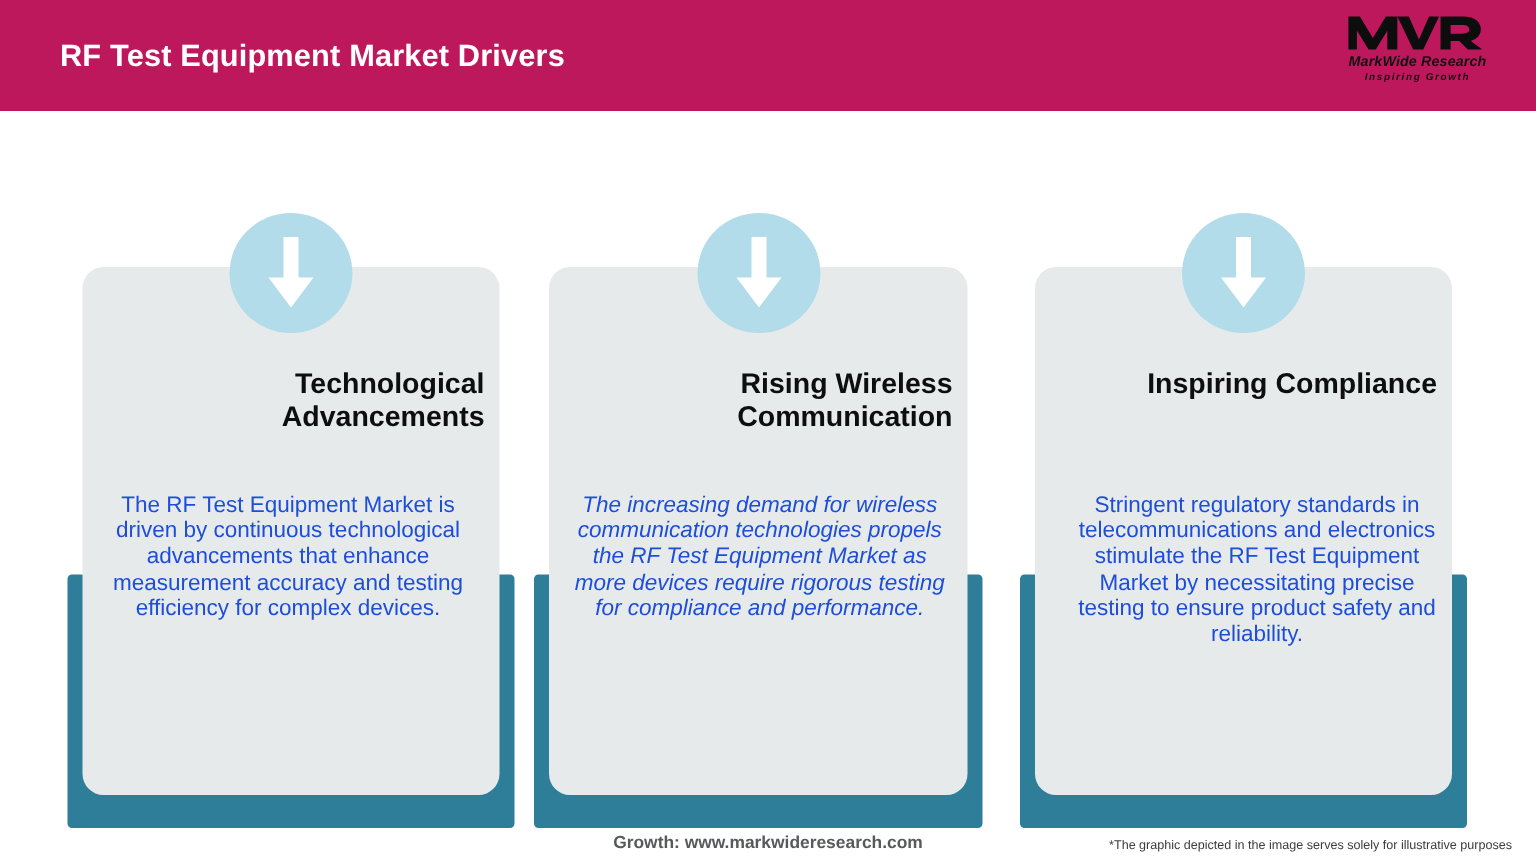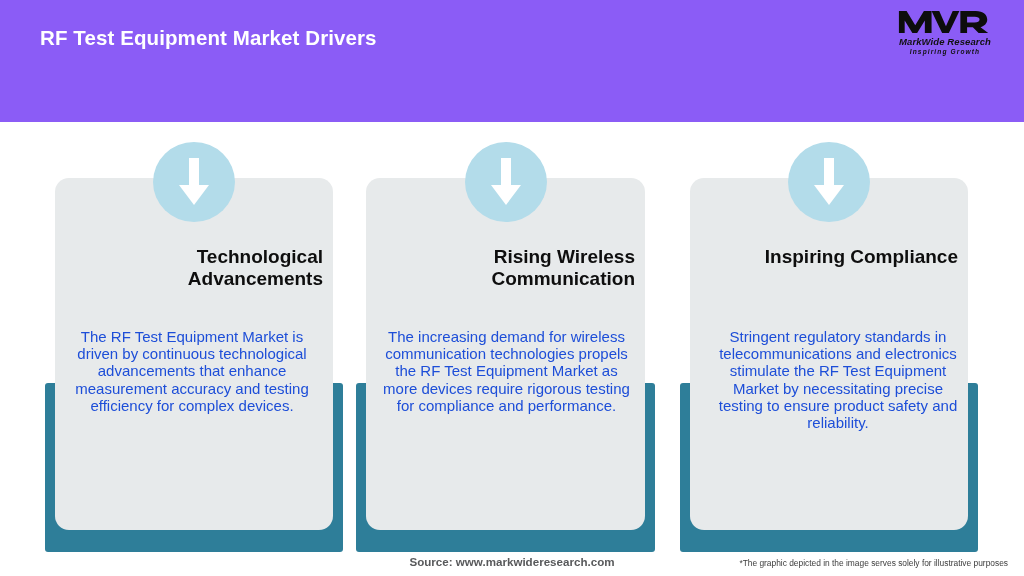--- a/index.html
+++ b/index.html
@@ -15,22 +15,22 @@
     overflow: hidden;
     position: relative;
   }
 
   
   .header {
     position: absolute;
     left: 0;
     top: 0;
     width: 1024px;
-    height: 122px;
-    background: #8b5cf6;
+    height: 74px;
+    background: #be185d;
   }
   .header-title {
     position: absolute;
     left: 40px;
     top: 26px;
     font-size: 20.5px;
     font-weight: bold;
     color: #ffffff;
     letter-spacing: 0.1px;
     white-space: nowrap;
@@ -138,21 +138,21 @@
     width: 34px;
     height: 48px;
   }
 
   
   #card-0 { left: 55px;  width: 278px; }
   #card-1 { left: 366px; width: 279px; }
   #card-2 { left: 690px; width: 278px; }
 
   #card-0 .card-text { padding: 0 12px 0 8px; }
-  #card-1 .card-text { padding: 0 10px 0 12px; }
+  #card-1 .card-text { padding: 0 10px 0 12px; font-style: italic; }
   #card-2 .card-text { padding: 0 6px 0 24px; }
 
   
   .footer-source {
     position: absolute;
     left: 0;
     right: 0;
     top: 555px;
     text-align: center;
     font-size: 11.6px;
@@ -217,14 +217,14 @@
     <div class="icon-circle">
       <svg viewBox="0 0 34 48">
           <path d="M12 0 H22 V27 H32 L17 47 L2 27 H12 Z" fill="#ffffff"></path>
         </svg>
     </div>
     <div class="card-title">Inspiring Compliance</div>
     <div class="card-text">Stringent regulatory standards in telecommunications and electronics stimulate the RF Test Equipment Market by necessitating precise testing to ensure product safety and reliability.</div>
   </div>
 </div>
 
-<div class="footer-source">Source: www.markwideresearch.com</div>
+<div class="footer-source">Growth: www.markwideresearch.com</div>
 <div class="footer-note">*The graphic depicted in the image serves solely for illustrative purposes</div>
 
 </body></html>

